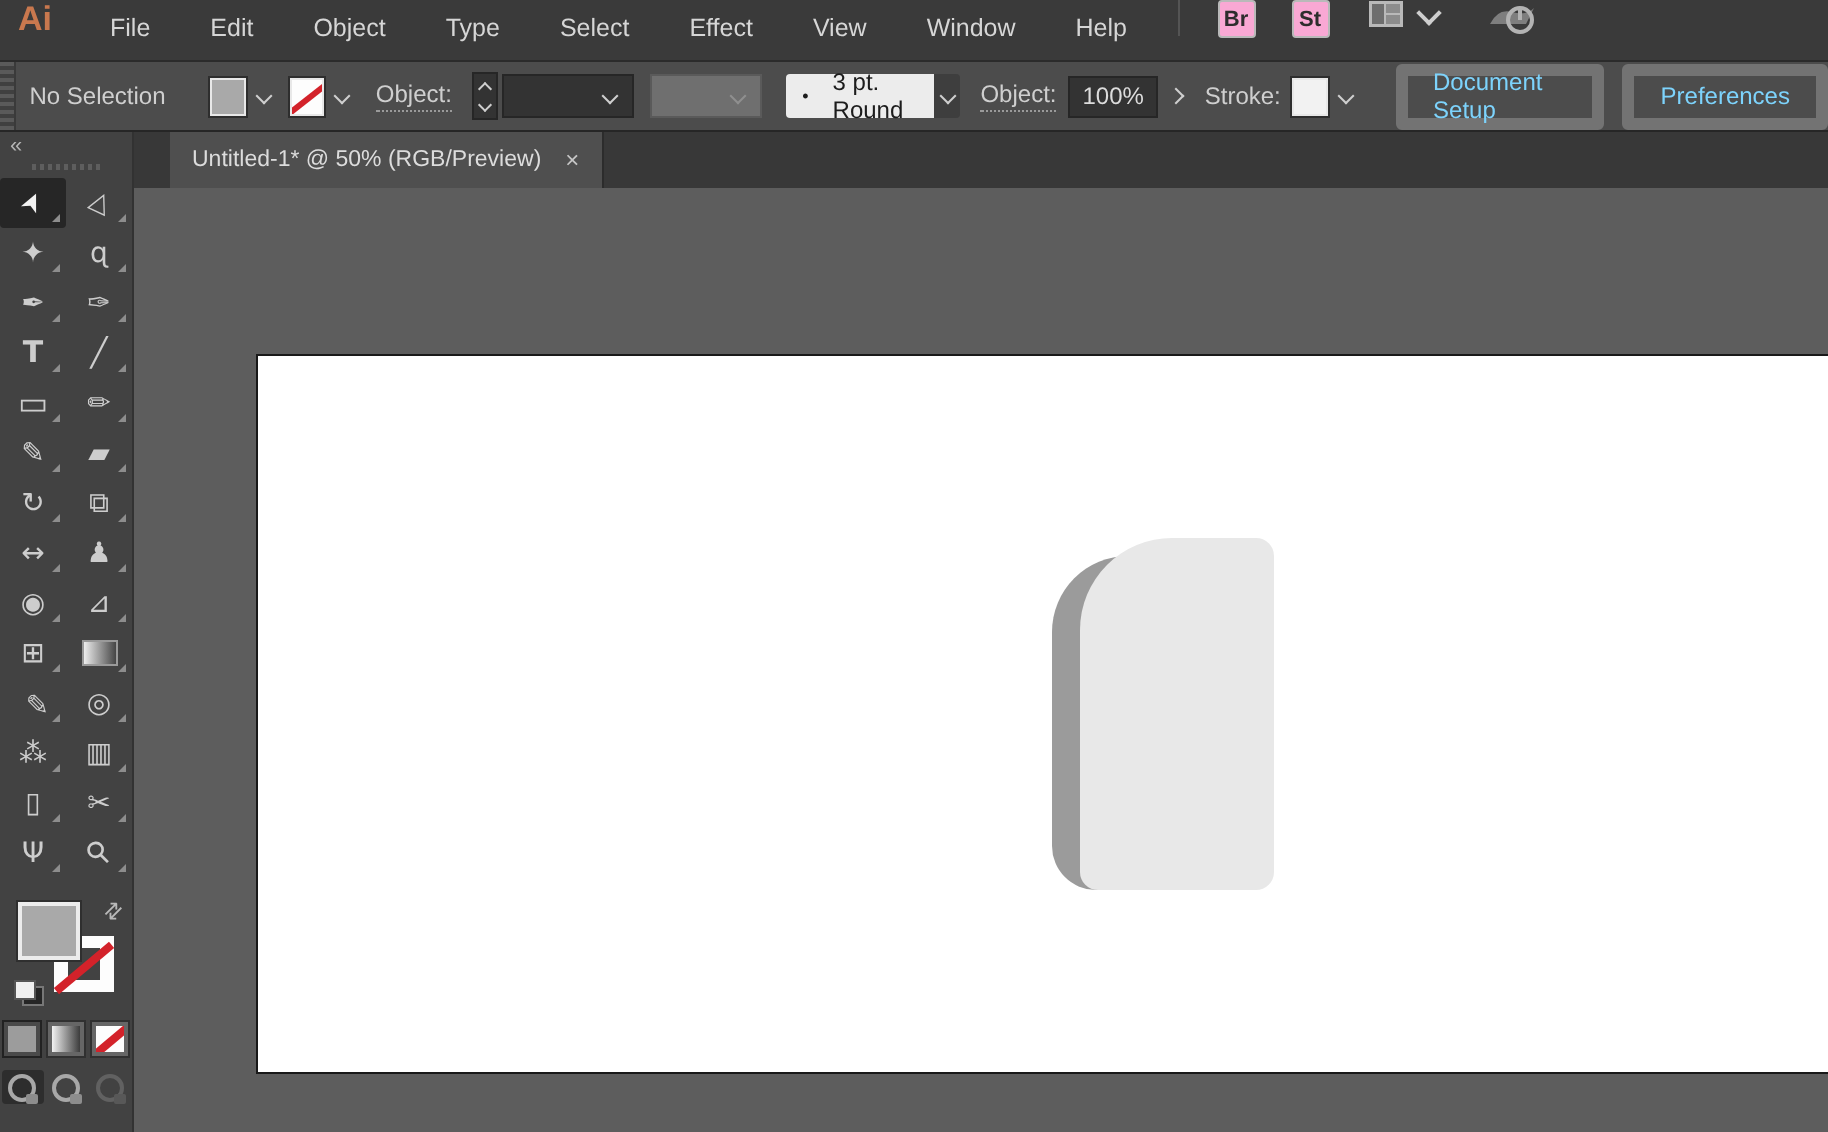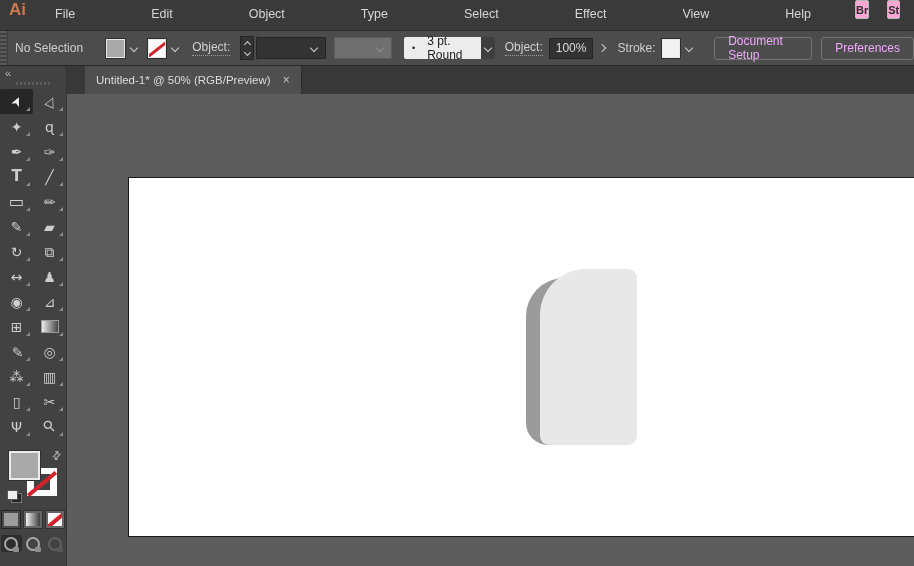--- a/index.html
+++ b/index.html
@@ -46,22 +46,22 @@
     align-items:center;justify-content:flex-end;box-sizing:border-box;margin-left:8px;}
   .dd-disabled .chev{border-color:#8f8f8f;}
   .brush-field{height:22px;background:#ececec;color:#1d1d1d;border-radius:2px 0 0 2px;
     display:flex;align-items:center;padding:0 8px;margin-left:12px;font-size:12px;}
   .brush-dot{font-size:9px;margin-right:12px;}
   .brush-chev{width:18px;height:22px;background:#3e3e3e;border-radius:0 2px 2px 0;
     display:flex;align-items:center;justify-content:center;}
   .opacity-field{width:50px;height:21px;background:#333333;border:1px solid #262626;
     display:flex;align-items:center;padding:0 6px;box-sizing:border-box;color:#dcdcdc;}
   .right-chev{transform:rotate(-135deg);}
-  .cb-btn{height:21px;border:1px solid #737373;border-radius:3px;background:transparent;
-    color:#f0abfc;font-size:12px;padding:0 13px;margin-left:9px;display:flex;align-items:center;}
+  .cb-btn{height:21px;border:6px solid #737373;border-radius:3px;background:transparent;
+    color:#7dd3fc;font-size:12px;padding:0 13px;margin-left:9px;display:flex;align-items:center;}
 
   
   .main{flex:1;display:flex;min-height:0;}
 
   
   .toolbar{width:66px;flex:0 0 auto;background:#424242;border-right:1px solid #323232;
     display:flex;flex-direction:column;}
   .tb-collapse{color:#b5b5b5;font-size:11px;padding:2px 0 0 5px;line-height:11px;}
   .tb-grip{width:34px;height:3px;margin:3px auto 4px auto;
     background:repeating-linear-gradient(to right,#5e5e5e 0 2px,transparent 2px 4px);}
@@ -129,28 +129,29 @@
   .book-body{position:absolute;left:411px;top:91px;width:97px;height:176px;
     border-radius:46px 9px 9px 9px;}
 </style>
 </head>
 <body>
 
 <div class="app" data-name="illustrator-window">
 
   <div class="menubar" data-name="menu-bar">
     <span class="ai-logo" data-name="app-logo">Ai</span>
-    <div data-name="menu-items" style="display:flex;gap:46px;" id="menu-items">
+    <div data-name="menu-items" style="display:flex;" id="menu-items">
         <div class="menu-item" data-name="menu-file">File</div>
         <div class="menu-item" data-name="menu-edit">Edit</div>
         <div class="menu-item" data-name="menu-object">Object</div>
         <div class="menu-item" data-name="menu-type">Type</div>
         <div class="menu-item" data-name="menu-select">Select</div>
         <div class="menu-item" data-name="menu-effect">Effect</div>
         <div class="menu-item" data-name="menu-view">View</div>
+        <div class="menu-item" data-name="menu-window">Window</div>
         <div class="menu-item" data-name="menu-help">Help</div>
       </div>
     <div class="mb-sep" data-name="menubar-divider"></div>
     <span class="sq-btn" data-name="bridge-button">Br</span>
     <span class="sq-btn" data-name="stock-button">St</span>
     <div class="ws-group" data-name="workspace-switcher">
       <svg width="18" height="14" viewBox="0 0 18 14" data-name="workspace-layout-icon">
         <rect x="0.5" y="0.5" width="17" height="13" fill="#b9b9b9"></rect>
         <rect x="2" y="2" width="6" height="10" fill="#6e6e6e"></rect>
         <rect x="9" y="2" width="7" height="4.5" fill="#8c8c8c"></rect>

